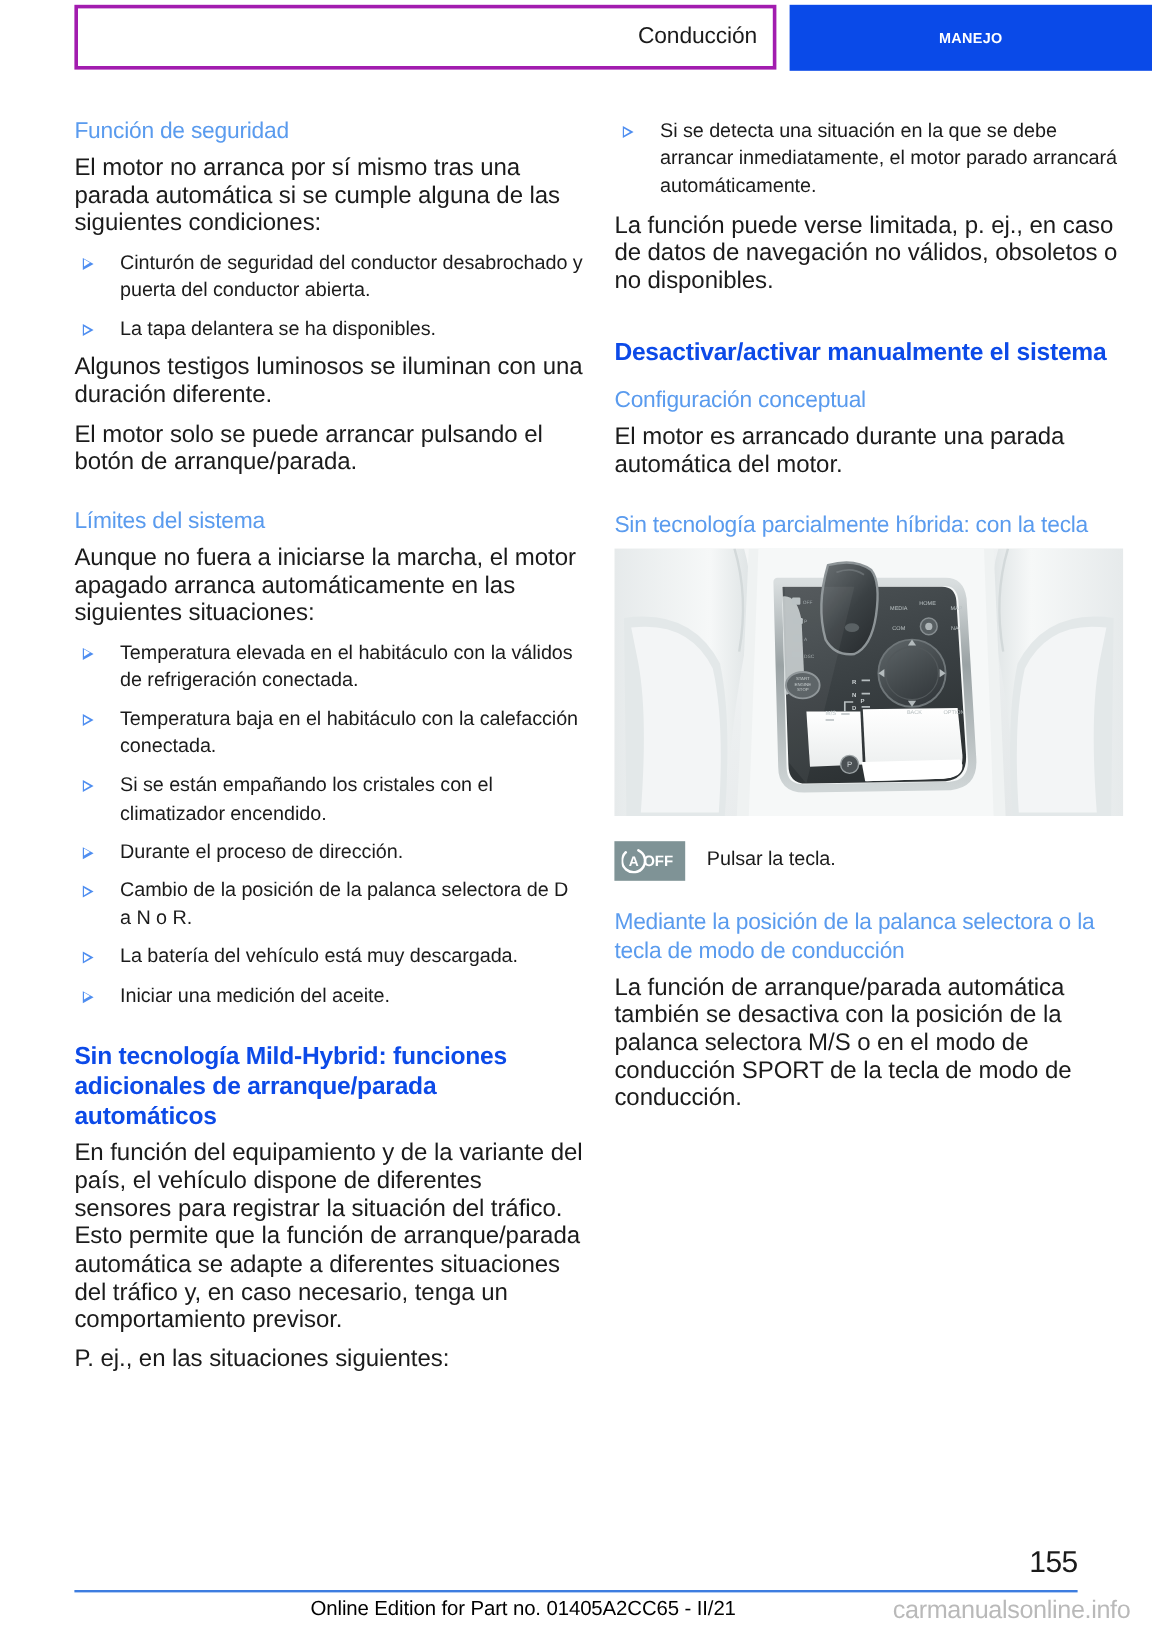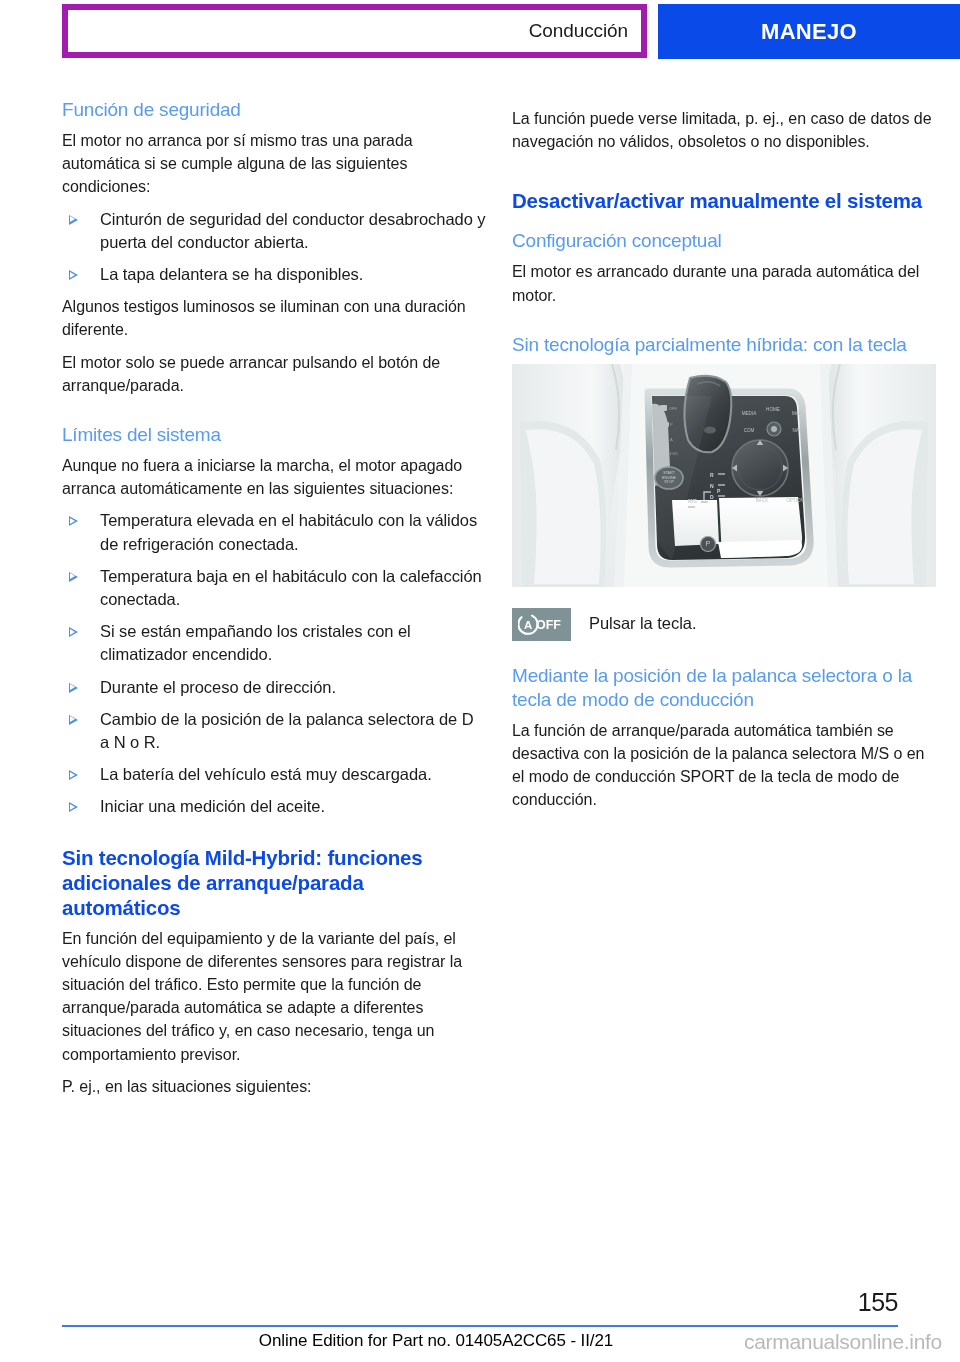--- a/index.html
+++ b/index.html
@@ -20,21 +20,21 @@
   .header {
     position: absolute;
     left: 0; top: 0;
     width: 960px;
     height: 62px;
   }
   .header-crumb {
     position: absolute;
     left: 62px; top: 4px;
     width: 585px; height: 54px;
-    border: 6px solid #a21caf;
+    border: 3px solid #a21caf;
     background: #ffffff;
     box-sizing: border-box;
     display: flex;
     align-items: center;
     justify-content: flex-end;
     padding-right: 13px;
   }
   .header-crumb span {
     font-size: 19px;
     color: #1b1b1b;
@@ -43,21 +43,21 @@
   .header-tab {
     position: absolute;
     left: 658px; top: 4px;
     width: 302px; height: 55px;
     background: #0a4ae8;
     display: flex;
     align-items: center;
     justify-content: center;
   }
   .header-tab span {
-    font-size: 22px;
+    font-size: 12px;
     font-weight: bold;
     color: #ffffff;
     letter-spacing: 0.3px;
   }
 
   
   .col {
     position: absolute;
     top: 98px;
     width: 424px;
@@ -79,21 +79,21 @@
     color: #5a9bee;
     margin: 0 0 7px 0;
     line-height: 24px;
     letter-spacing: -0.2px;
   }
   .spacer-lg { height: 26px; }
   .spacer-md { height: 17px; }
   .spacer-sm { height: 9px; }
 
   p.body {
-    font-size: 16px;
+    font-size: 20px;
     line-height: 23.2px;
     margin: 0 0 9px 0;
     color: #1b1b1b;
     letter-spacing: -0.05px;
   }
   p.body:last-child { margin-bottom: 0; }
 
   ul.bullets {
     list-style: none;
     margin: 0 0 9px 0;
@@ -262,20 +262,24 @@
   <div class="spacer-md"></div>
 
   <h1 class="sec">Sin tecnología Mild-Hybrid: funciones adicionales de arranque/parada automáticos</h1>
   <p class="body">En función del equipamiento y de la variante del país, el vehículo dispone de diferentes sensores para registrar la situación del tráfico. Esto permite que la función de arranque/parada automática se adapte a diferentes situaciones del tráfico y, en caso necesario, tenga un comportamiento previsor.</p>
   <p class="body">P. ej., en las situaciones siguientes:</p>
 </div>
 
 <div class="col col-right">
 
   <ul class="bullets">
+    <li>
+      <span class="tri"></span>
+      <span>Si se detecta una situación en la que se debe arrancar inmediatamente, el motor parado arrancará automáticamente.</span>
+    </li>
   </ul>
 
   <p class="body">La función puede verse limitada, p. ej., en caso de datos de navegación no válidos, obsoletos o no disponibles.</p>
 
   <div class="spacer-lg"></div>
 
   <h1 class="sec">Desactivar/activar manualmente el sistema</h1>
 
   <div class="spacer-sm"></div>
 

